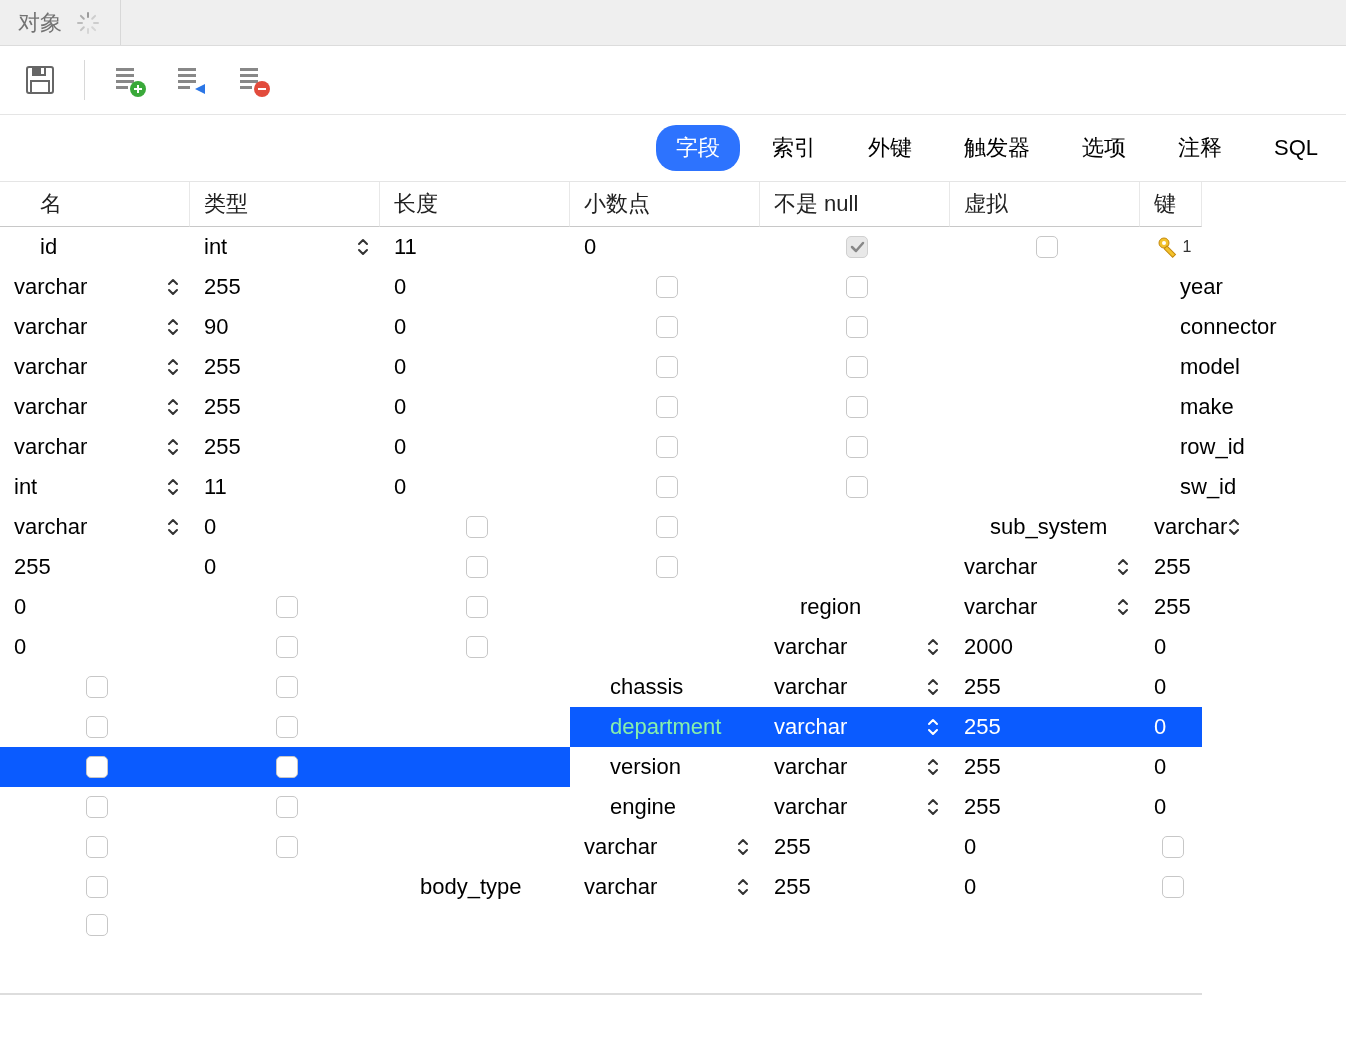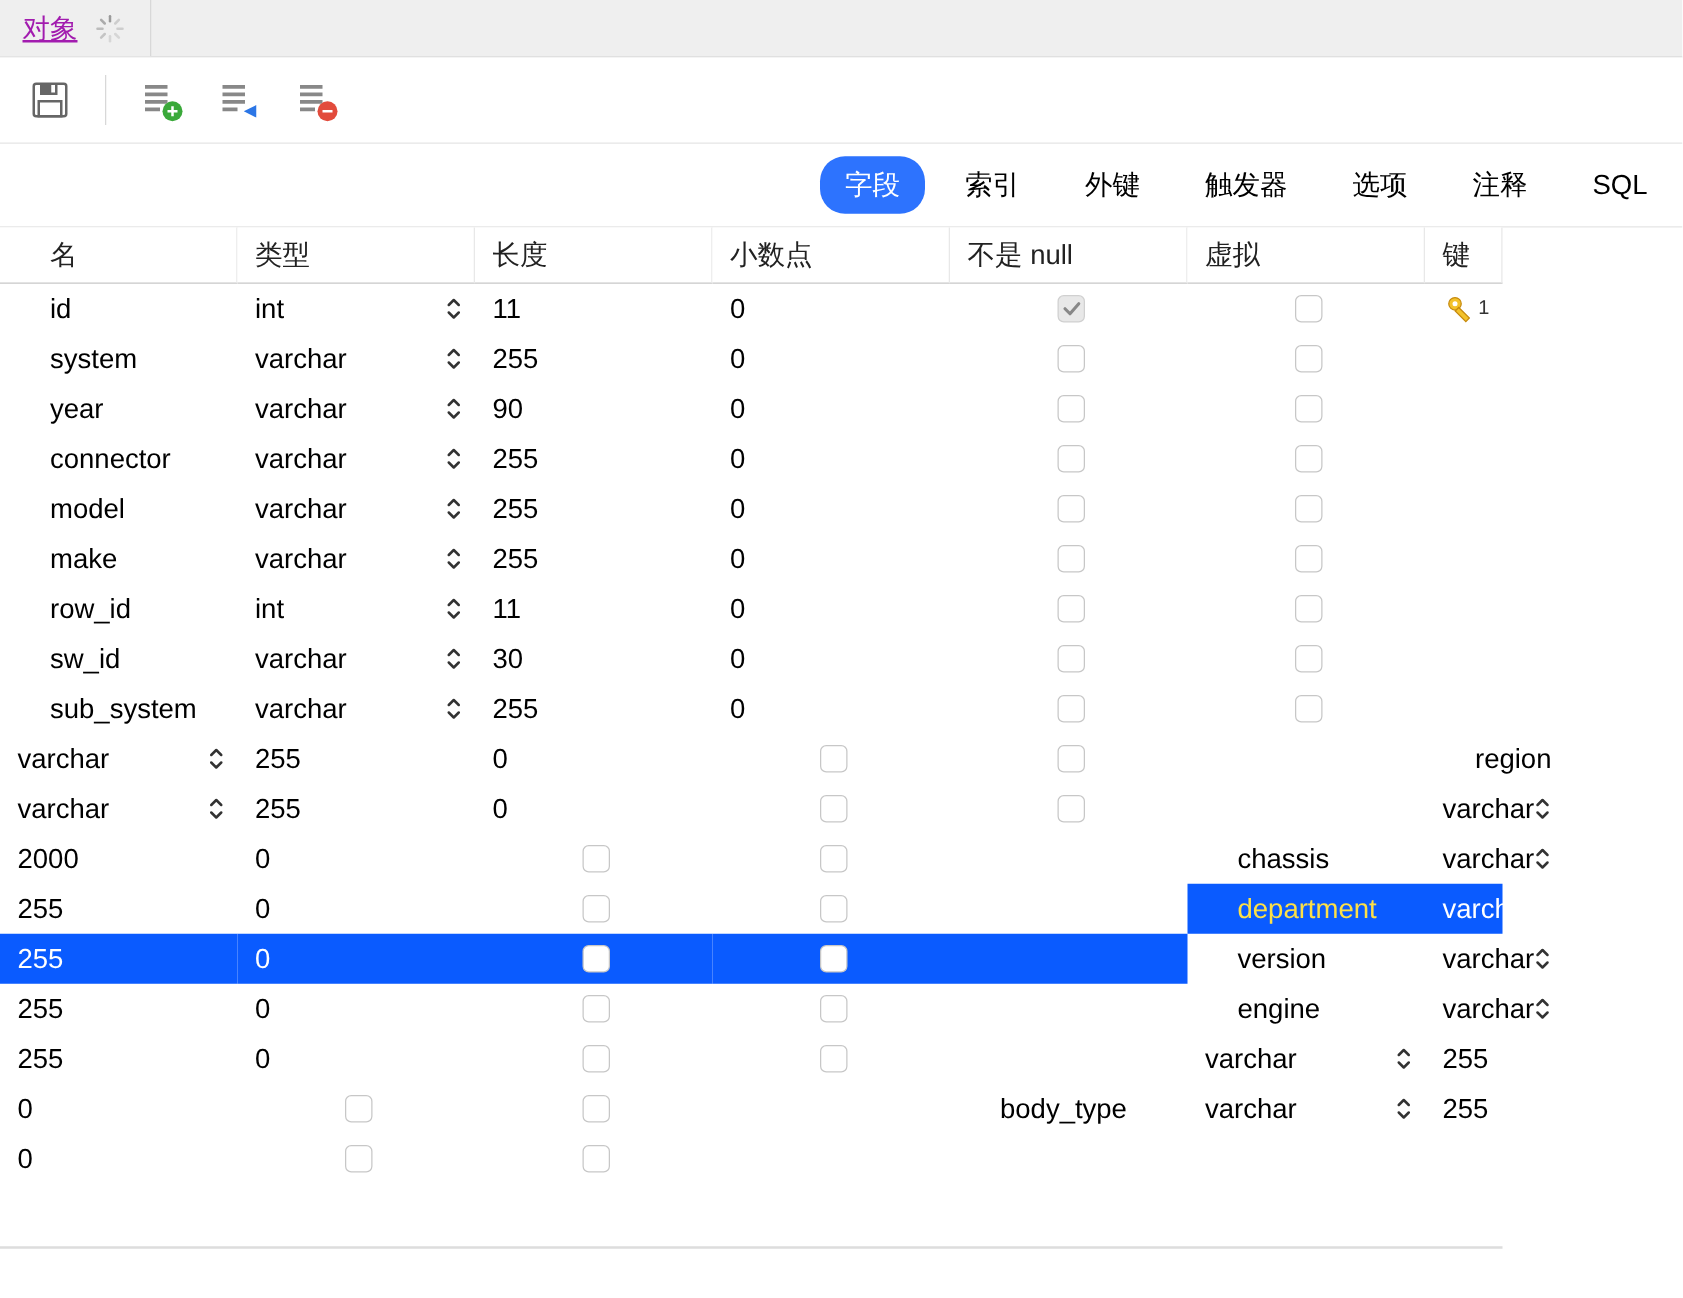--- a/index.html
+++ b/index.html
@@ -38,22 +38,21 @@
       background: #ffffff;
     }
     .tab .tab-icon {
       display: inline-flex;
       width: 28px;
       height: 28px;
       align-items: center;
       justify-content: center;
     }
     .tab .tab-label {
-      color: #a21caf;
-      text-decoration: underline;
+      color: #737373;
     }
     
     
     .toolbar {
       display: flex;
       align-items: center;
       gap: 26px;
       padding: 12px 22px;
       height: 68px;
       background: #ffffff;
@@ -291,21 +290,20 @@
     <div class="cell key-cell">
       <span class="key-badge">
         <svg width="26" height="26" viewBox="0 0 26 26">
           <circle cx="9" cy="9" r="5" fill="#f3c22b" stroke="#c68a0e" stroke-width="1"></circle>
           <circle cx="9" cy="9" r="2" fill="#fff"></circle>
           <rect x="12" y="12" width="12" height="4" transform="rotate(45 12 12)" fill="#f3c22b" stroke="#c68a0e" stroke-width="1"></rect>
         </svg>
         <span class="key-label">1</span>
       </span>
     </div>
-    <div class="cell name-cell">system</div>
     <div class="cell type-cell">
       <span>varchar</span>
       <span class="spinner-icon">
         <svg width="14" height="20" viewBox="0 0 14 20">
           <path d="M3 7 L7 3 L11 7" fill="none" stroke="#333" stroke-width="2" stroke-linecap="round" stroke-linejoin="round"></path>
           <path d="M3 13 L7 17 L11 13" fill="none" stroke="#333" stroke-width="2" stroke-linecap="round" stroke-linejoin="round"></path>
         </svg>
       </span>
     </div>
     <div class="cell ">255</div>
@@ -415,21 +413,20 @@
     <div class="cell name-cell">sw_id</div>
     <div class="cell type-cell">
       <span>varchar</span>
       <span class="spinner-icon">
         <svg width="14" height="20" viewBox="0 0 14 20">
           <path d="M3 7 L7 3 L11 7" fill="none" stroke="#333" stroke-width="2" stroke-linecap="round" stroke-linejoin="round"></path>
           <path d="M3 13 L7 17 L11 13" fill="none" stroke="#333" stroke-width="2" stroke-linecap="round" stroke-linejoin="round"></path>
         </svg>
       </span>
     </div>
-    <div class="cell ">30</div>
     <div class="cell ">0</div>
     <div class="cell notNull-cell">
       <span class="checkbox"></span>
     </div>
     <div class="cell virtual-cell">
       <span class="checkbox"></span>
     </div>
     <div class="cell key-cell"></div>
     <div class="cell name-cell">sub_system</div>
     <div class="cell type-cell">
@@ -517,21 +514,21 @@
     </div>
     <div class="cell ">255</div>
     <div class="cell ">0</div>
     <div class="cell notNull-cell">
       <span class="checkbox"></span>
     </div>
     <div class="cell virtual-cell">
       <span class="checkbox"></span>
     </div>
     <div class="cell key-cell"></div>
-    <div class="cell name-cell" style="background: rgb(10, 91, 255); color: #fde047;">department</div>
+    <div class="cell name-cell" style="background: rgb(10, 91, 255); color: #86efac;">department</div>
     <div class="cell type-cell" style="background: rgb(10, 91, 255); color: rgb(255, 255, 255);">
       <span>varchar</span>
       <span class="spinner-icon">
         <svg width="14" height="20" viewBox="0 0 14 20">
           <path d="M3 7 L7 3 L11 7" fill="none" stroke="#fff" stroke-width="2" stroke-linecap="round" stroke-linejoin="round"></path>
           <path d="M3 13 L7 17 L11 13" fill="none" stroke="#fff" stroke-width="2" stroke-linecap="round" stroke-linejoin="round"></path>
         </svg>
       </span>
     </div>
     <div class="cell " style="background: rgb(10, 91, 255); color: rgb(255, 255, 255);">255</div>

